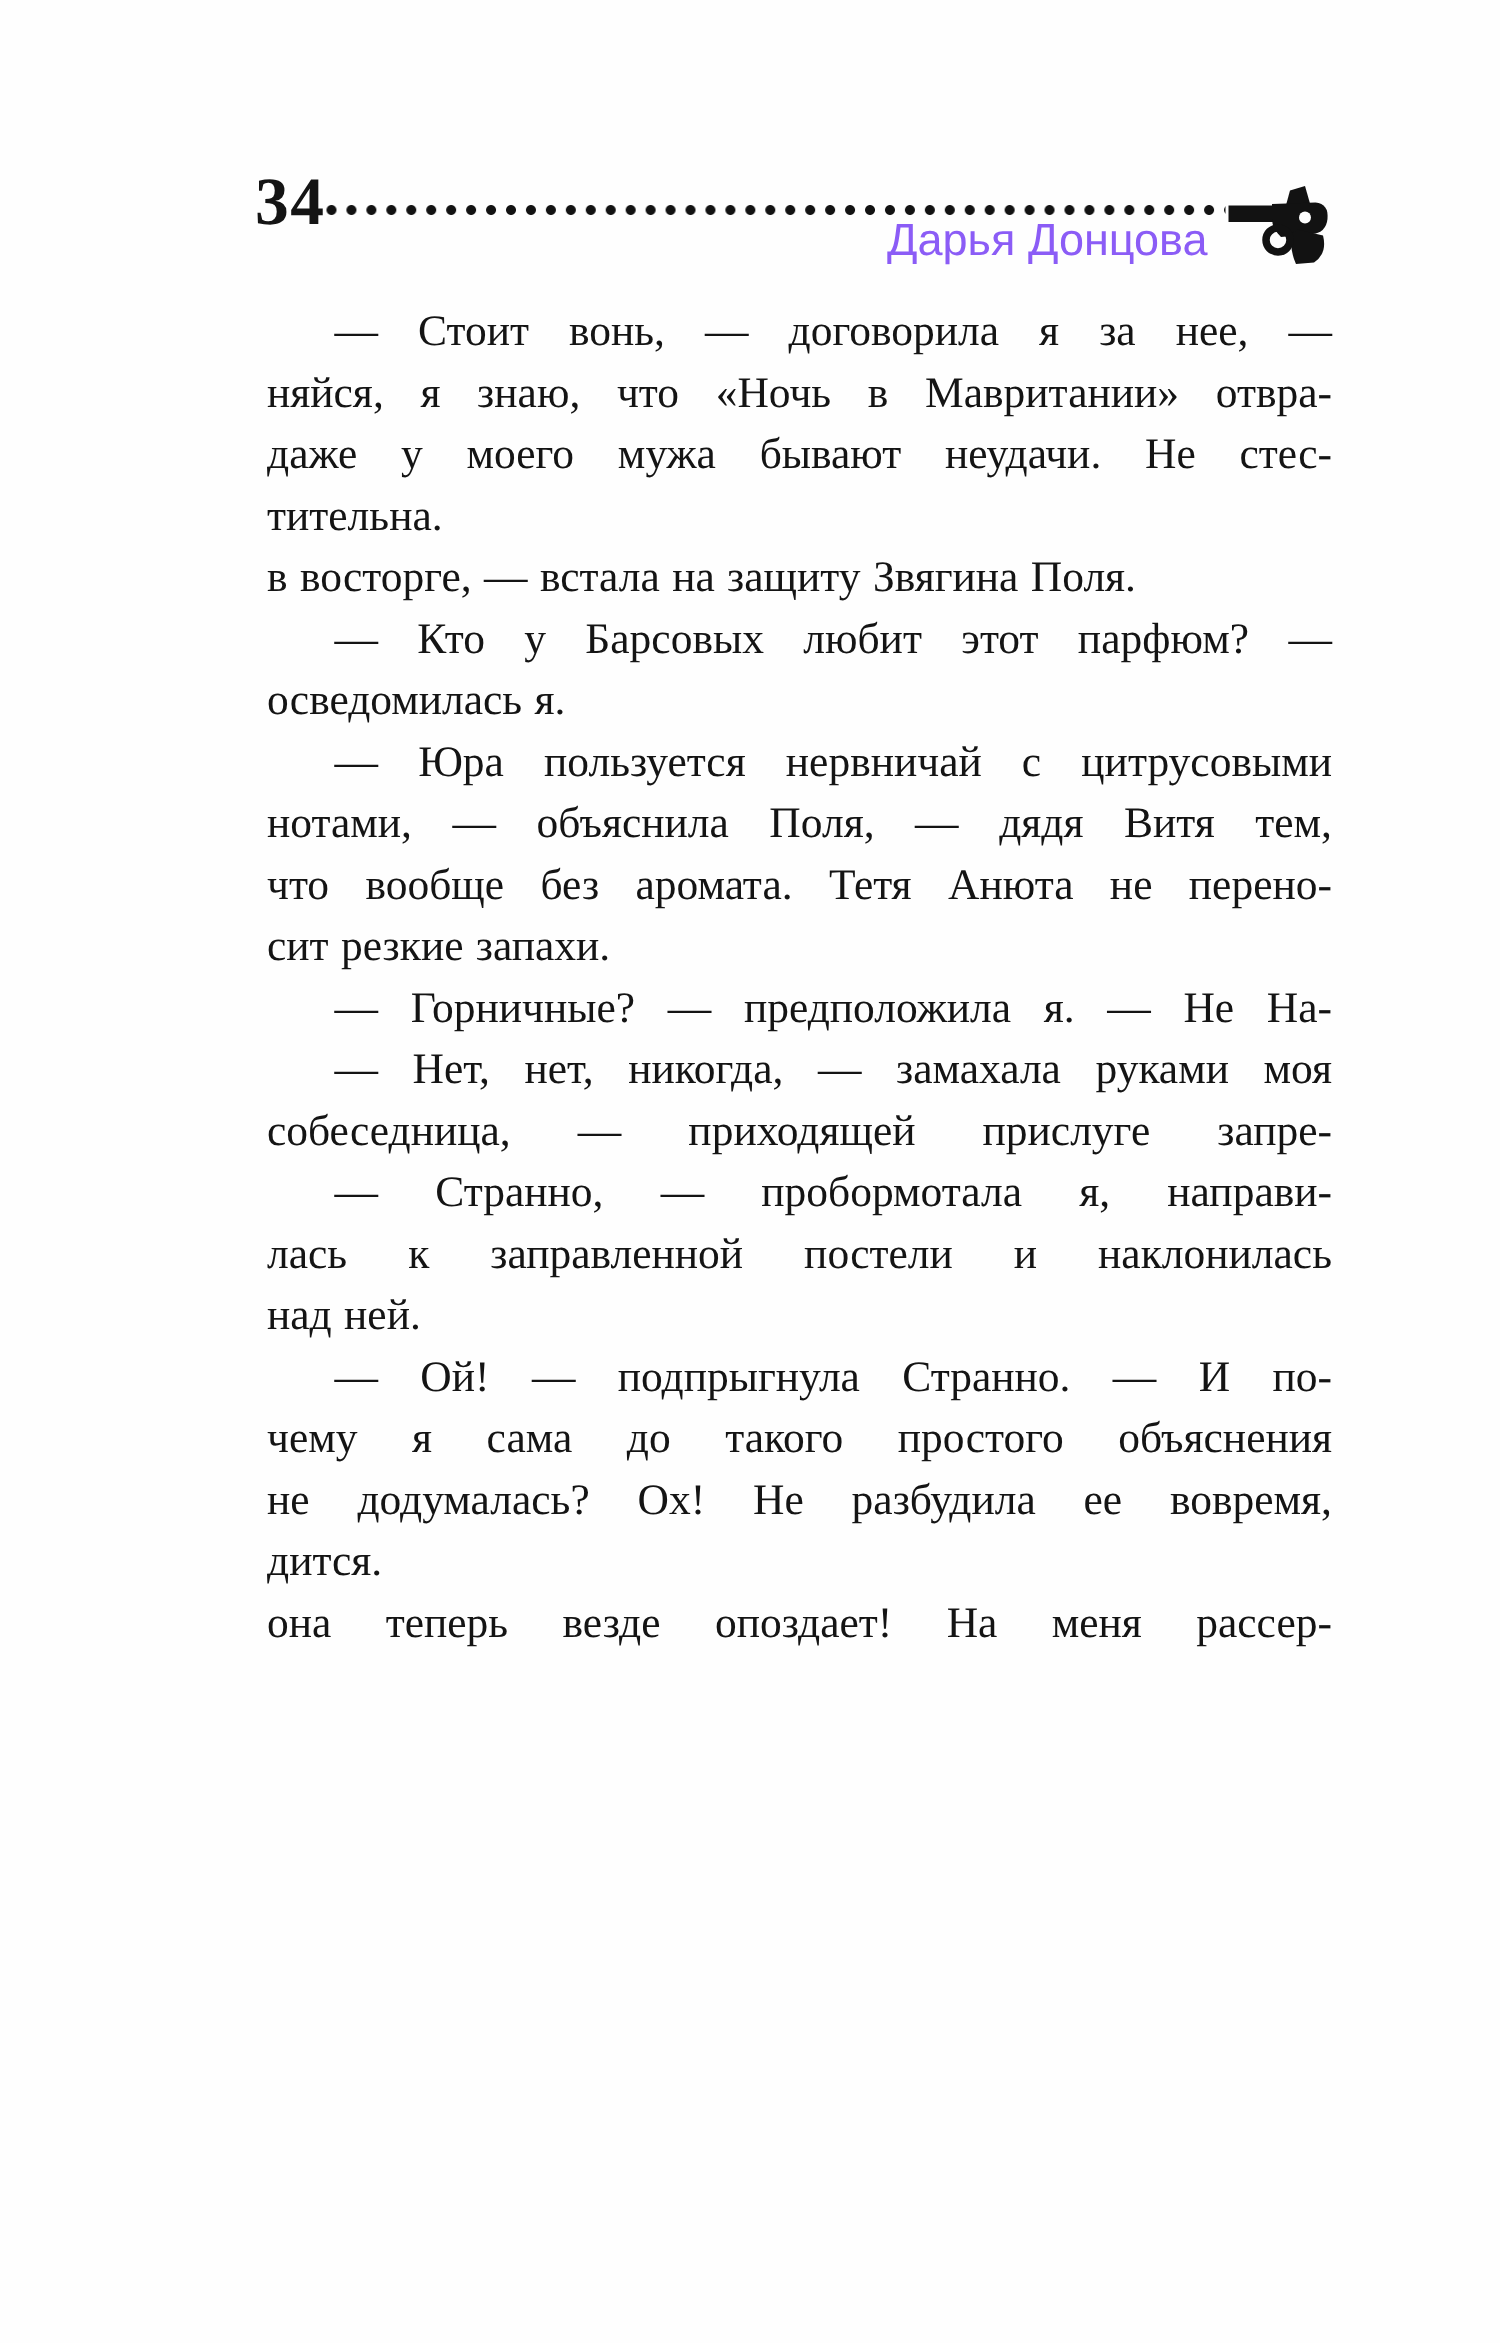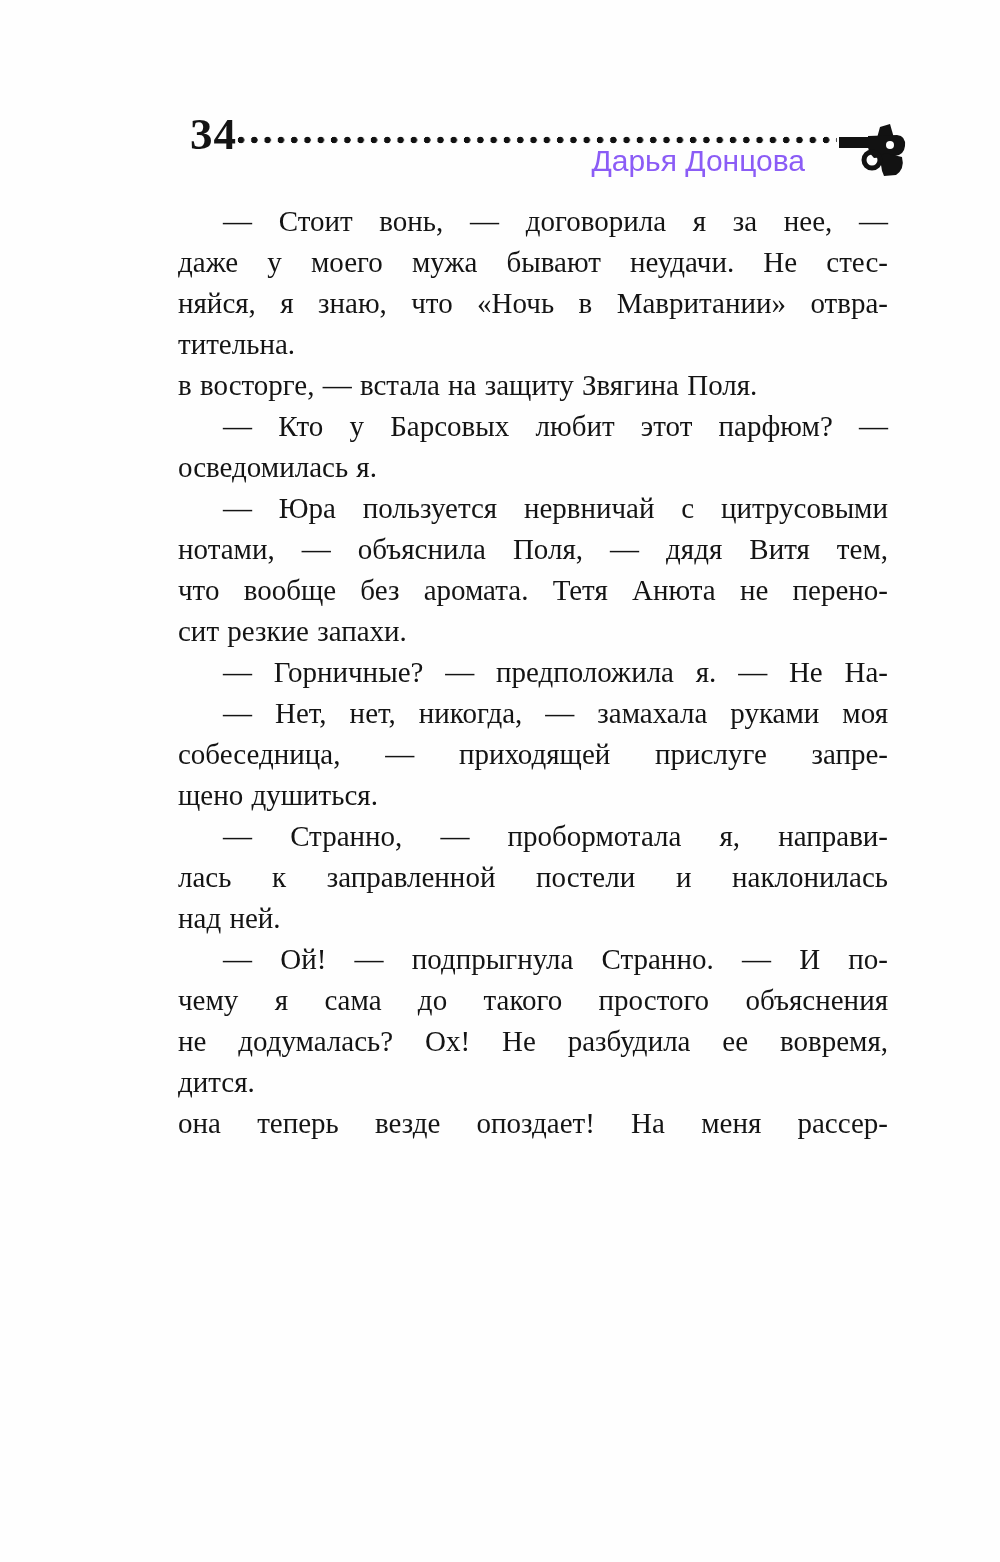--- a/index.html
+++ b/index.html
@@ -8,21 +8,21 @@
     position: relative;
     width: 1000px;
     height: 1562px;
     background: #fefefe;
     font-family: "Liberation Serif", serif;
     color: #141414;
     overflow: hidden;
   }
   .header {
     position: absolute;
-    left: 190px;
+    left: 170px;
     top: 120px;
     width: 714px;
     height: 62px;
   }
   .pagenum {
     position: absolute;
     left: 0;
     top: -12px;
     font-size: 45px;
     font-weight: bold;
@@ -92,22 +92,22 @@
         <circle cx="52" cy="23" r="4" fill="#fefefe"></circle>
       </svg>
     </span>
   </div>
 
   <div class="author">Дарья Донцова</div>
 
   <div class="textbody" id="textbody">
       <div class="para">
         <div class="line first">— Стоит вонь, — договорила я за нее, —</div>
+        <div class="line">няйся, я знаю, что «Ночь в Мавритании» отвра-</div>
         <div class="line">даже у моего мужа бывают неудачи. Не стес-</div>
-        <div class="line">няйся, я знаю, что «Ночь в Мавритании» отвра-</div>
         <div class="line last">тительна.</div>
       </div>
       <div class="para">
         <div class="line last">в восторге, — встала на защиту Звягина Поля.</div>
       </div>
       <div class="para">
         <div class="line first">— Кто у Барсовых любит этот парфюм? —</div>
         <div class="line last">осведомилась я.</div>
       </div>
       <div class="para">
@@ -115,21 +115,20 @@
         <div class="line">нотами, — объяснила Поля, — дядя Витя тем,</div>
         <div class="line">что вообще без аромата. Тетя Анюта не перено-</div>
         <div class="line last">сит резкие запахи.</div>
       </div>
       <div class="para">
         <div class="line first">— Горничные? — предположила я. — Не На-</div>
       </div>
       <div class="para">
         <div class="line first">— Нет, нет, никогда, — замахала руками моя</div>
         <div class="line">собеседница, — приходящей прислуге запре-</div>
-        <div class="line last">щено душиться.</div>
       </div>
       <div class="para">
         <div class="line first">— Странно, — пробормотала я, направи-</div>
         <div class="line">лась к заправленной постели и наклонилась</div>
         <div class="line last">над ней.</div>
       </div>
       <div class="para">
         <div class="line first">— Ой! — подпрыгнула Странно. — И по-</div>
         <div class="line">чему я сама до такого простого объяснения</div>
         <div class="line">не додумалась? Ох! Не разбудила ее вовремя,</div>

